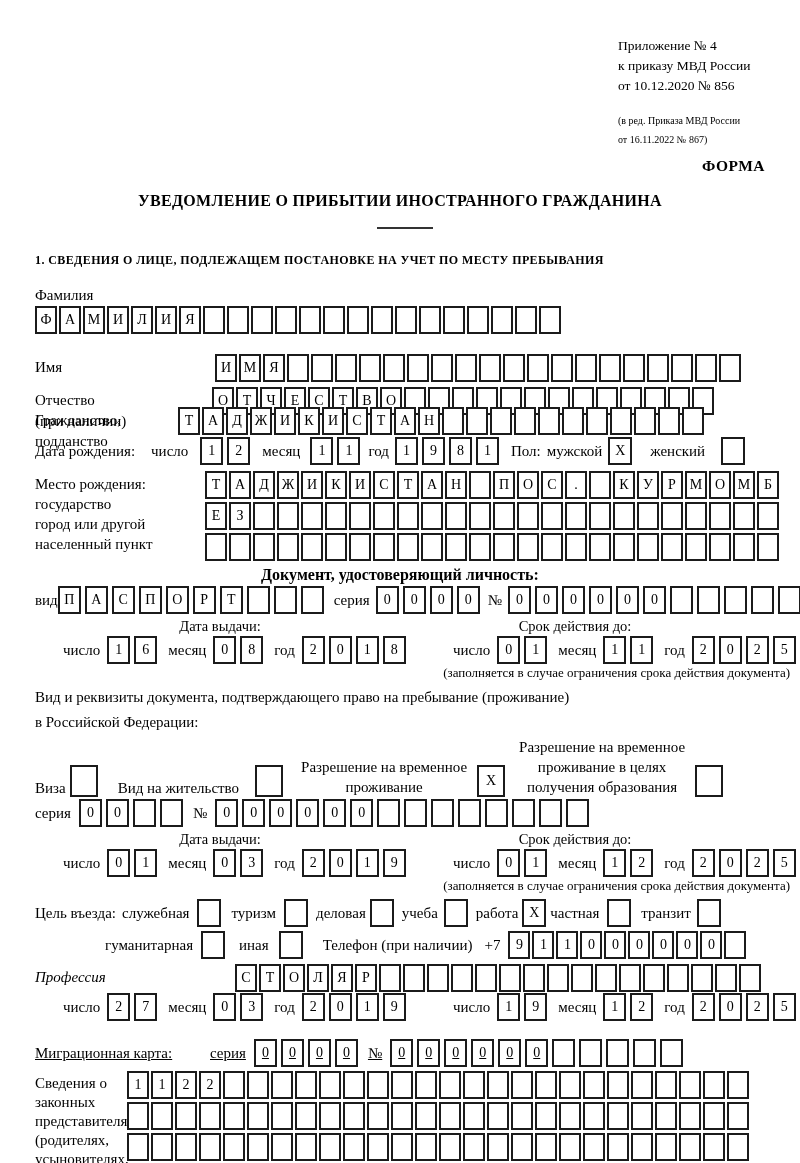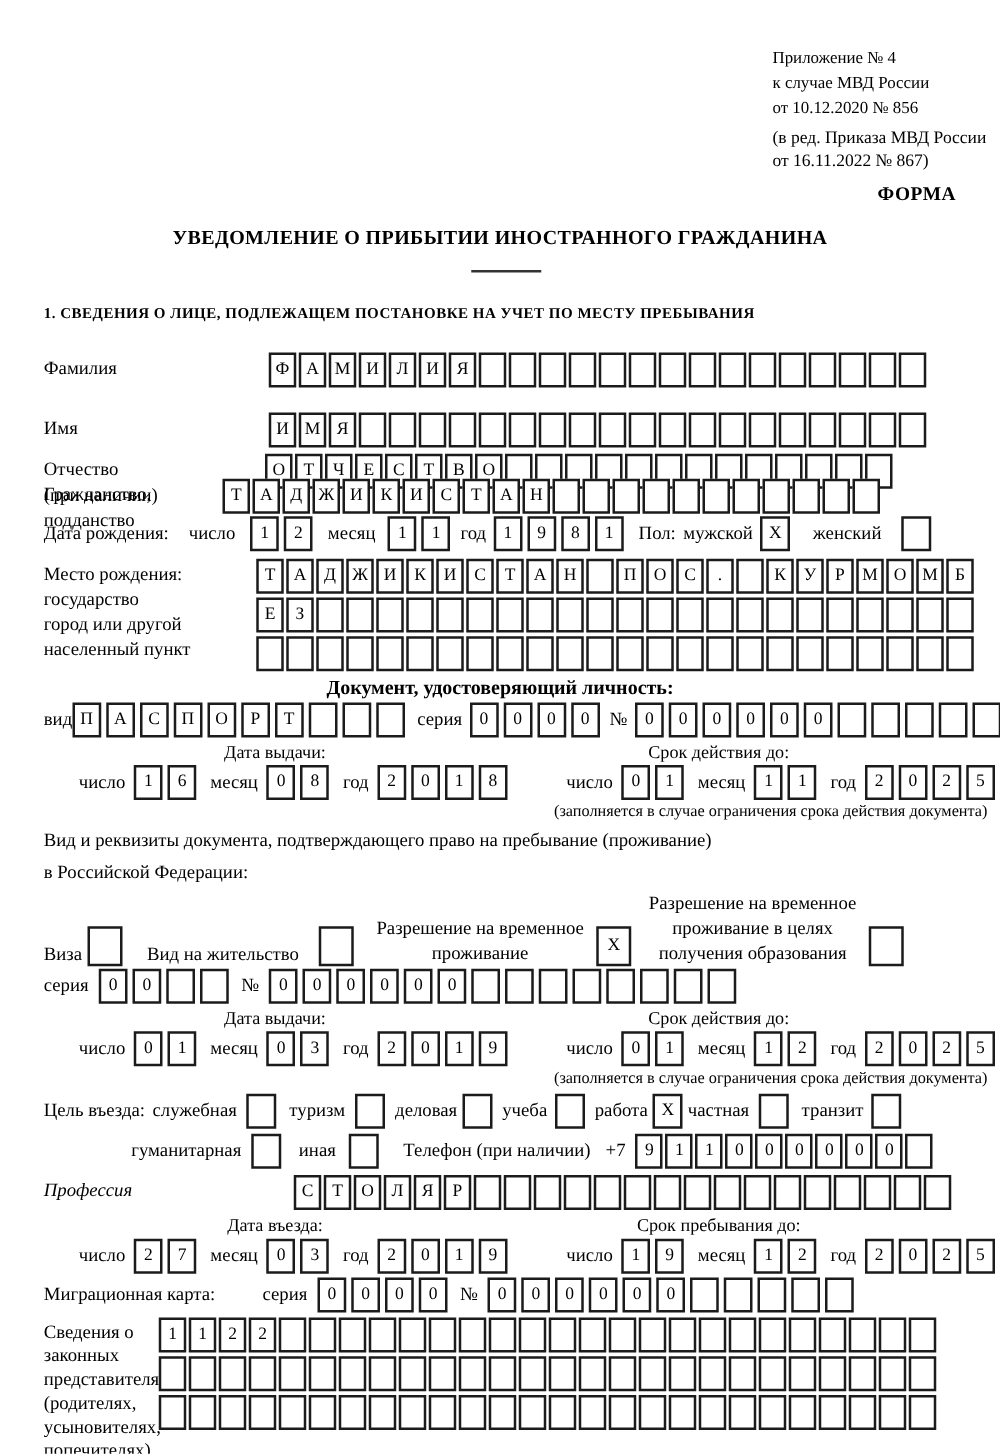--- a/index.html
+++ b/index.html
@@ -2,21 +2,21 @@
 <html><head>
 <meta charset="utf-8">
 <style>
   html,body{margin:0;padding:0;background:#fff;}
   body{width:800px;height:1163px;overflow:hidden;color:#000;
        font-family:"Liberation Serif","DejaVu Serif",serif;font-size:15px;}
   .page{width:800px;height:1163px;position:relative;padding-top:36px;box-sizing:border-box;}
 
   
   .doc-ref{margin-left:618px;font-size:13.5px;line-height:20px;}
-  .doc-ref .amend{font-size:14px;line-height:19px;margin-top:5px;}
+  .doc-ref .amend{font-size:10px;line-height:19px;margin-top:15px;}
   .forma{margin-top:8px;margin-right:35px;text-align:right;font-weight:bold;font-size:15.5px;letter-spacing:.5px;}
 
   
   .title{margin-top:14px;text-align:center;font-weight:bold;font-size:16px;line-height:23px;letter-spacing:.3px;}
   .blank-underline{display:inline-block;width:56px;border-bottom:2px solid #333;height:13px;margin-left:10px;}
 
   .section-heading{margin:18px 6px 0 35px;font-weight:bold;font-size:12px;letter-spacing:.4px;}
 
   
   .frow{display:flex;align-items:flex-start;margin-left:35px;}
@@ -57,38 +57,38 @@
   .ml20{margin-left:20px;}
   .mr6{margin-right:6px;}.mr8{margin-right:8px;}
 </style>
 </head>
 <body>
 
 <div class="page">
 
   <div class="doc-ref">
     <div>Приложение № 4</div>
-    <div>к случае МВД России</div>
+    <div>к приказу МВД России</div>
     <div>от 10.12.2020 № 856</div>
     <div class="amend">
       <div>(в ред. Приказа МВД России</div>
       <div>от 16.11.2022 № 867)</div>
     </div>
   </div>
 
   <div class="forma">ФОРМА</div>
 
   <div class="title">
     <div>УВЕДОМЛЕНИЕ О ПРИБЫТИИ ИНОСТРАННОГО ГРАЖДАНИНА</div>
     <div><span class="blank-underline"></span></div>
   </div>
 
   <div class="section-heading">1. СВЕДЕНИЯ О ЛИЦЕ, ПОДЛЕЖАЩЕМ ПОСТАНОВКЕ НА УЧЕТ ПО МЕСТУ ПРЕБЫВАНИЯ</div>
 
-  <div class="frow" style="margin-top:24px;">
+  <div class="frow" style="margin-top:14px;flex-direction:column;">
     <div class="flabel" style="width:180px;">Фамилия</div>
     <div class="cells">
         <span class="cbox">Ф</span>
         <span class="cbox">А</span>
         <span class="cbox">М</span>
         <span class="cbox">И</span>
         <span class="cbox">Л</span>
         <span class="cbox">И</span>
         <span class="cbox">Я</span>
         <span class="cbox"></span>
@@ -542,24 +542,20 @@
         <span class="cbox"></span>
         <span class="cbox"></span>
         <span class="cbox"></span>
         <span class="cbox"></span>
         <span class="cbox"></span>
         <span class="cbox"></span>
         <span class="cbox"></span>
       </div>
   </div>
 
-  <div class="dual-head" style="margin-top:5px;">
-    <div class="dh-left">Дата въезда:</div>
-    <div class="dh-right">Срок пребывания до:</div>
-  </div>
   <div class="dual-dates" style="margin-top:1px;">
     <div class="dg">
       <span>число</span>
       <span class="cells">
           <span class="dcell">2</span>
           <span class="dcell">7</span>
         </span>
       <span>месяц</span>
       <span class="cells">
           <span class="dcell">0</span>
@@ -587,21 +583,21 @@
       <span>год</span>
       <span class="cells">
           <span class="dcell">2</span>
           <span class="dcell">0</span>
           <span class="dcell">2</span>
           <span class="dcell">5</span>
         </span>
     </div>
   </div>
 
-  <div class="frow inline-row" style="margin-top:3px;">
+  <div class="frow inline-row" style="margin-top:18px;text-decoration:underline;">
     <span class="txt" style="width:165px;">Миграционная карта:</span>
     <span class="txt mr8 ml10">серия</span>
     <span class="cells">
         <span class="dcell">0</span>
         <span class="dcell">0</span>
         <span class="dcell">0</span>
         <span class="dcell">0</span>
       </span>
     <span class="txt ml6 mr8">№</span>
     <span class="cells">

